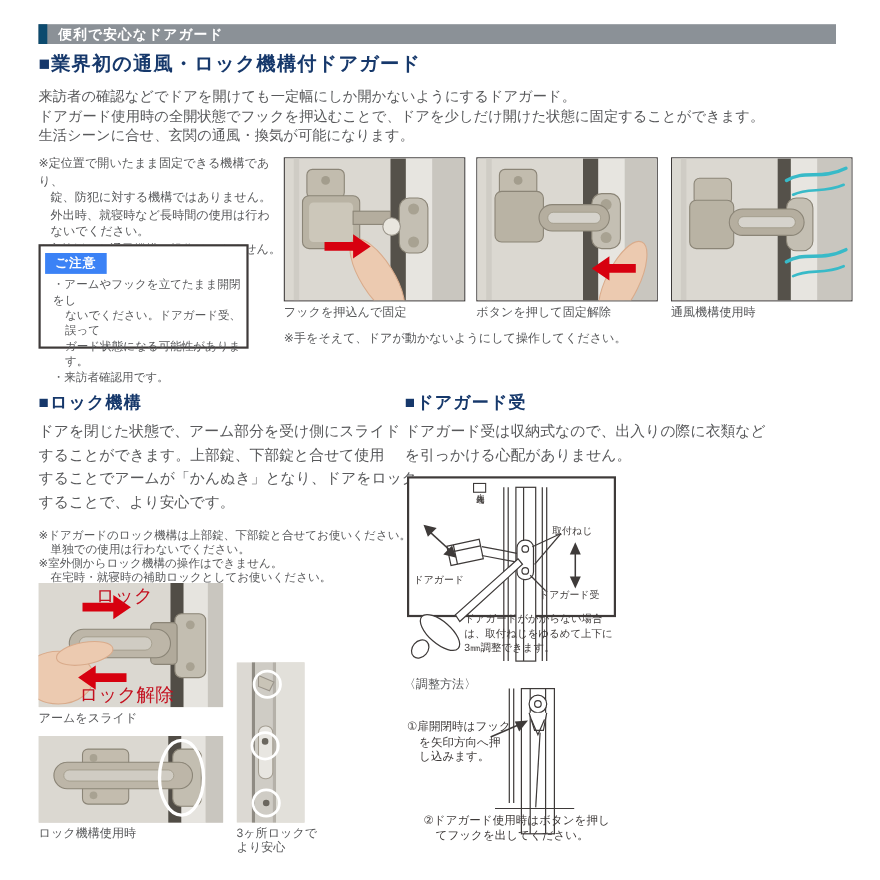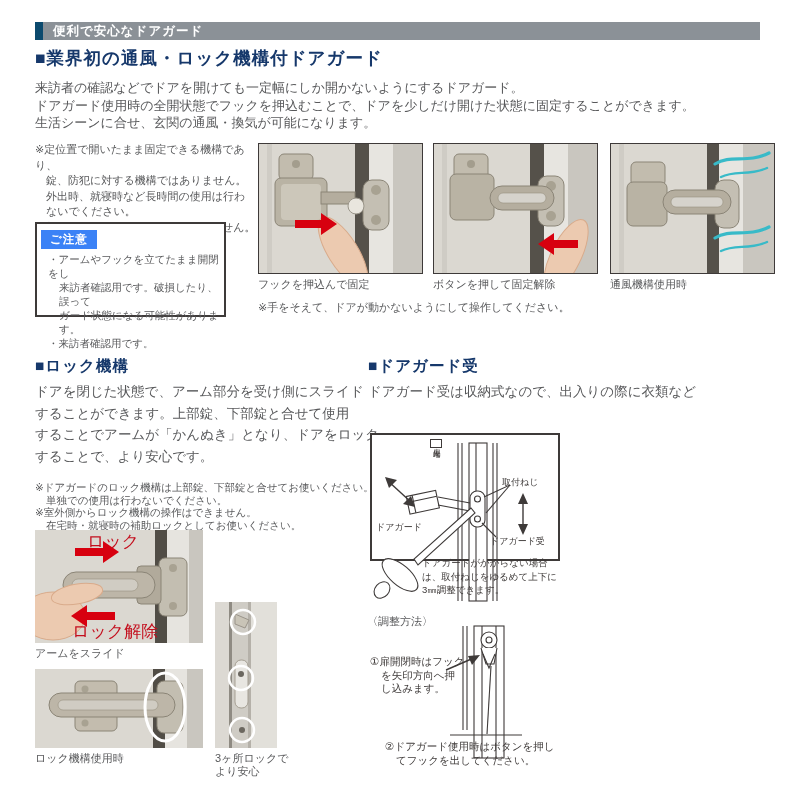--- a/index.html
+++ b/index.html
@@ -65,21 +65,21 @@
     <div class="ind">錠、防犯に対する機構ではありません。</div>
     <div class="ind">外出時、就寝時など長時間の使用は行わ</div>
     <div class="ind">ないでください。</div>
     <div>※室外側から通風機構の操作はできません。</div>
   </div>
 
   <div class="caution">
     <span class="badge">ご注意</span>
     <div class="c-lines">
       <div>・アームやフックを立てたまま開閉をし</div>
-      <div class="ind">来訪者確認用です。破損したり、誤って</div>
+      <div class="ind">ないでください。ドアガード受、誤って</div>
       <div class="ind">ガード状態になる可能性があります。</div>
       <div>・来訪者確認用です。</div>
     </div>
   </div>
 
   <figure class="ph" style="left:258px;top:143px;margin:0;">
     <svg class="img" width="163" height="129" viewBox="0 0 163 129">
       <rect width="163" height="129" fill="#d6d3cc"></rect>
       <rect x="0" y="0" width="96" height="129" fill="#dbd8d1"></rect>
       <rect x="8" y="0" width="5" height="129" fill="#cfccc5"></rect>
@@ -220,20 +220,21 @@
     </svg>
     <figcaption class="cap">
       <div>3ヶ所ロックで</div>
       <div>より安心</div>
     </figcaption>
   </figure>
 
   <div class="h2" style="left:368px;top:356px;">■ドアガード受</div>
   <div class="body13" style="left:368px;top:381px;">
     <div>ドアガード受は収納式なので、出入りの際に衣類など</div>
+    <div>を引っかける心配がありません。</div>
   </div>
 
   <div class="d1">
     <svg width="186" height="172" viewBox="0 0 186 172">
       <g stroke="#3e3a39" stroke-width="1.1" fill="none">
         <line x1="86" y1="8" x2="86" y2="166"></line>
         <line x1="90" y1="8" x2="90" y2="166"></line>
         <rect x="97" y="8" width="18" height="158" fill="#fff"></rect>
         <line x1="104" y1="8" x2="104" y2="166"></line>
         <line x1="121" y1="8" x2="121" y2="166"></line>

